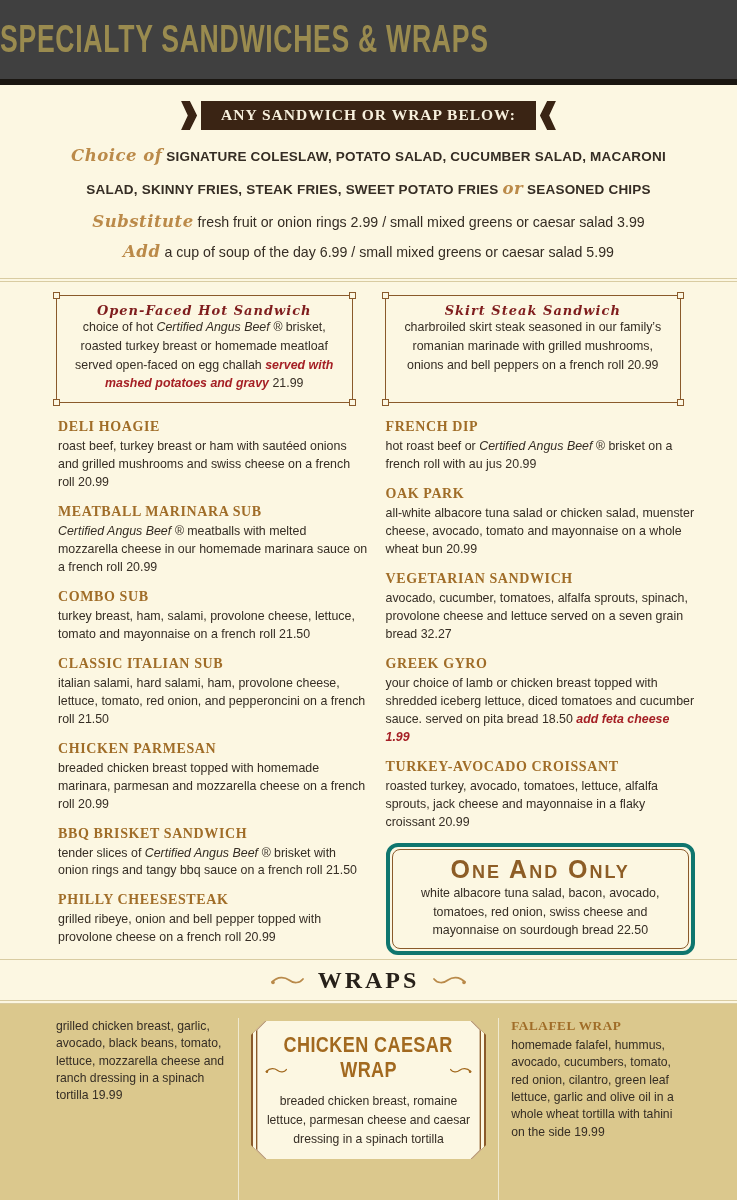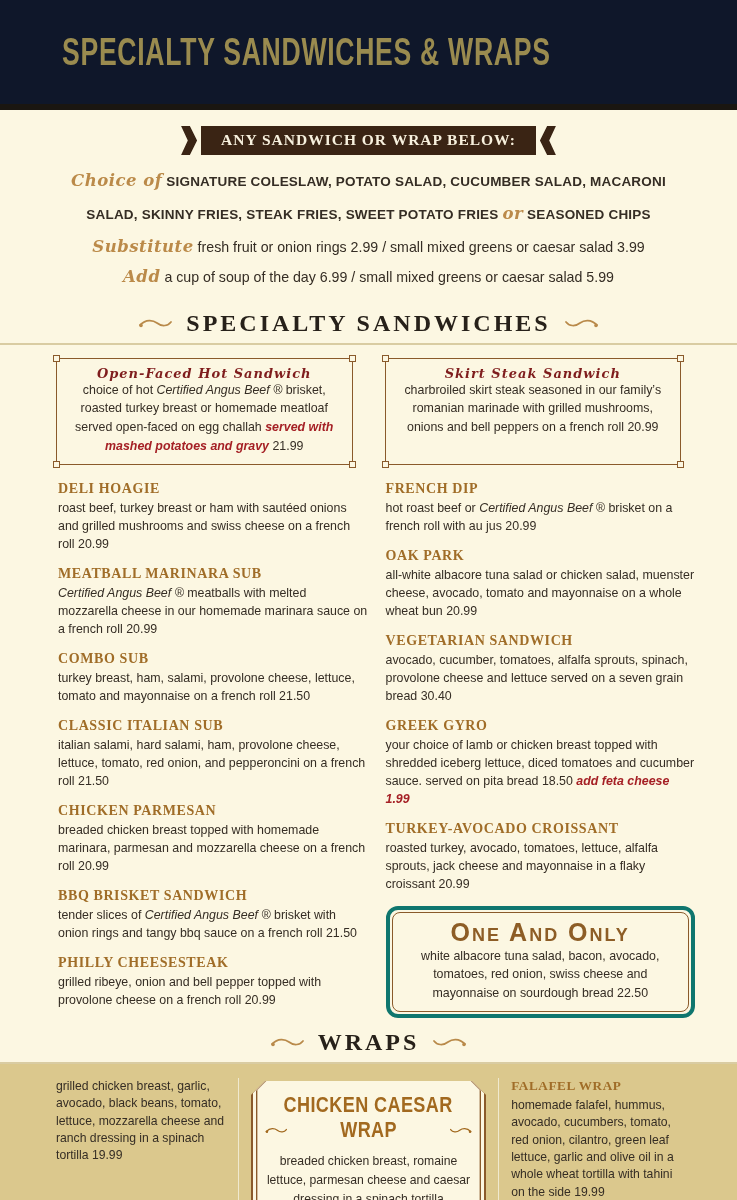--- a/index.html
+++ b/index.html
@@ -5,21 +5,21 @@
 <style>
   * { margin:0; padding:0; box-sizing:border-box; }
   html,body { background:#888; }
   .page {
     width:737px; height:1200px; margin:0 auto; overflow:hidden;
     display:flex; flex-direction:column;
     background:#fcf7e2; font-family:"Liberation Sans", sans-serif;
     color:#362c22; position:relative;
   }
   
-  .masthead { background:#0f172a; height:104px; flex:0 0 auto; display:flex; align-items:center; padding-left:62px; }
+  .masthead { background:#404040; height:79px; flex:0 0 auto; display:flex; align-items:center; }
   .masthead h1 {
     font-size:38px; font-weight:bold; color:#9a8b4f; letter-spacing:1px; white-space:nowrap;
     transform:scaleX(.70); transform-origin:left center; font-family:"Liberation Sans", sans-serif;
   }
   .bar-dark { height:6px; background:#1a1611; flex:0 0 auto; }
   
   .offers { text-align:center; padding-top:16px; flex:0 0 auto; }
   .ribbon-row { display:flex; justify-content:center; align-items:center; }
   .rib-end { width:16px; height:29px; background:#3a2414; flex:0 0 auto; }
   .rib-end.left  { clip-path:polygon(0 0,55% 0,100% 50%,55% 100%,0 100%,42% 50%); margin-right:4px; }
@@ -102,35 +102,20 @@
       <span class="script">Substitute</span>
       <span>fresh fruit or onion rings 2.99 / small mixed greens or caesar salad 3.99</span>
     </p>
     <p class="subline">
       <span class="script">Add</span>
       <span>a cup of soup of the day 6.99 / small mixed greens or caesar salad 5.99</span>
     </p>
   </section>
 
   <div class="sec-rule-top"></div>
-  <div class="sec-head">
-    <span class="flourish">
-        <svg width="34" height="11" viewBox="0 0 34 11">
-          <path d="M2 7 C8 1,15 2,19 5 C24 9,30 8,33 4" fill="none" stroke="#b98a4a" stroke-width="1.7" stroke-linecap="round"></path>
-          <circle cx="3" cy="7.4" r="1.8" fill="#b98a4a"></circle>
-        </svg>
-      </span>
-    <span class="sec-title">SPECIALTY SANDWICHES</span>
-    <span class="flourish flip">
-        <svg width="34" height="11" viewBox="0 0 34 11">
-          <path d="M2 7 C8 1,15 2,19 5 C24 9,30 8,33 4" fill="none" stroke="#b98a4a" stroke-width="1.7" stroke-linecap="round"></path>
-          <circle cx="3" cy="7.4" r="1.8" fill="#b98a4a"></circle>
-        </svg>
-      </span>
-  </div>
   <div class="sec-rule-bot"></div>
 
   <div class="featured">
     <div class="fancy">
       <span class="corner tl"></span>
         <span class="corner tr"></span>
         <span class="corner bl"></span>
         <span class="corner br"></span>
       <div class="fancy-title">Open-Faced Hot Sandwich</div>
       <p class="fancy-desc"><span>choice of hot </span><span class="cab">Certified Angus Beef ®</span><span> brisket, roasted turkey breast or homemade meatloaf served open-faced on egg challah</span>
@@ -195,21 +180,21 @@
         <p class="idesc"><span>hot roast beef or </span><span class="cab">Certified Angus Beef ®</span><span> brisket on a french roll with au jus</span> <span class="price">20.99</span> <span class="note"></span></p>
       </div>
 
       <div class="item">
         <h3 class="iname">OAK PARK</h3>
         <p class="idesc"><span>all-white albacore tuna salad or chicken salad, muenster cheese, avocado, tomato and mayonnaise on a whole wheat bun</span><span class="cab"></span><span></span> <span class="price">20.99</span> <span class="note"></span></p>
       </div>
 
       <div class="item">
         <h3 class="iname">VEGETARIAN SANDWICH</h3>
-        <p class="idesc"><span>avocado, cucumber, tomatoes, alfalfa sprouts, spinach, provolone cheese and lettuce served on a seven grain bread</span><span class="cab"></span><span></span> <span class="price">30.40</span> <span class="note"></span></p>
+        <p class="idesc"><span>avocado, cucumber, tomatoes, alfalfa sprouts, spinach, provolone cheese and lettuce served on a seven grain bread</span><span class="cab"></span><span></span> <span class="price">32.27</span> <span class="note"></span></p>
       </div>
 
       <div class="item">
         <h3 class="iname">GREEK GYRO</h3>
         <p class="idesc"><span>your choice of lamb or chicken breast topped with shredded iceberg lettuce, diced tomatoes and cucumber sauce. served on pita bread</span><span class="cab"></span><span></span> <span class="price">18.50</span> <span class="note">add feta cheese 1.99</span></p>
       </div>
 
       <div class="item">
         <h3 class="iname">TURKEY-AVOCADO CROISSANT</h3>
         <p class="idesc"><span>roasted turkey, avocado, tomatoes, lettuce, alfalfa sprouts, jack cheese and mayonnaise in a flaky croissant</span><span class="cab"></span><span></span> <span class="price">20.99</span> <span class="note"></span></p>

